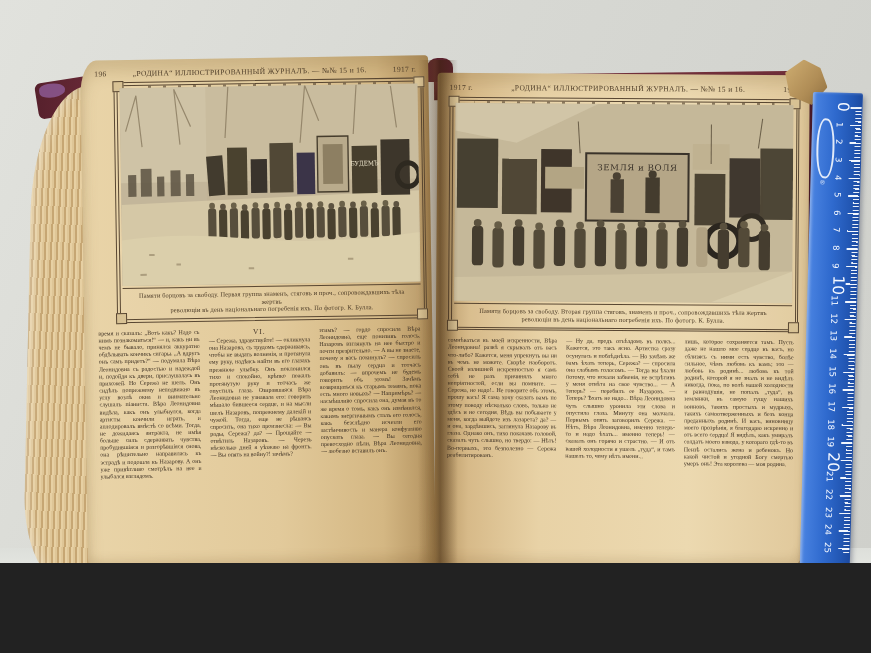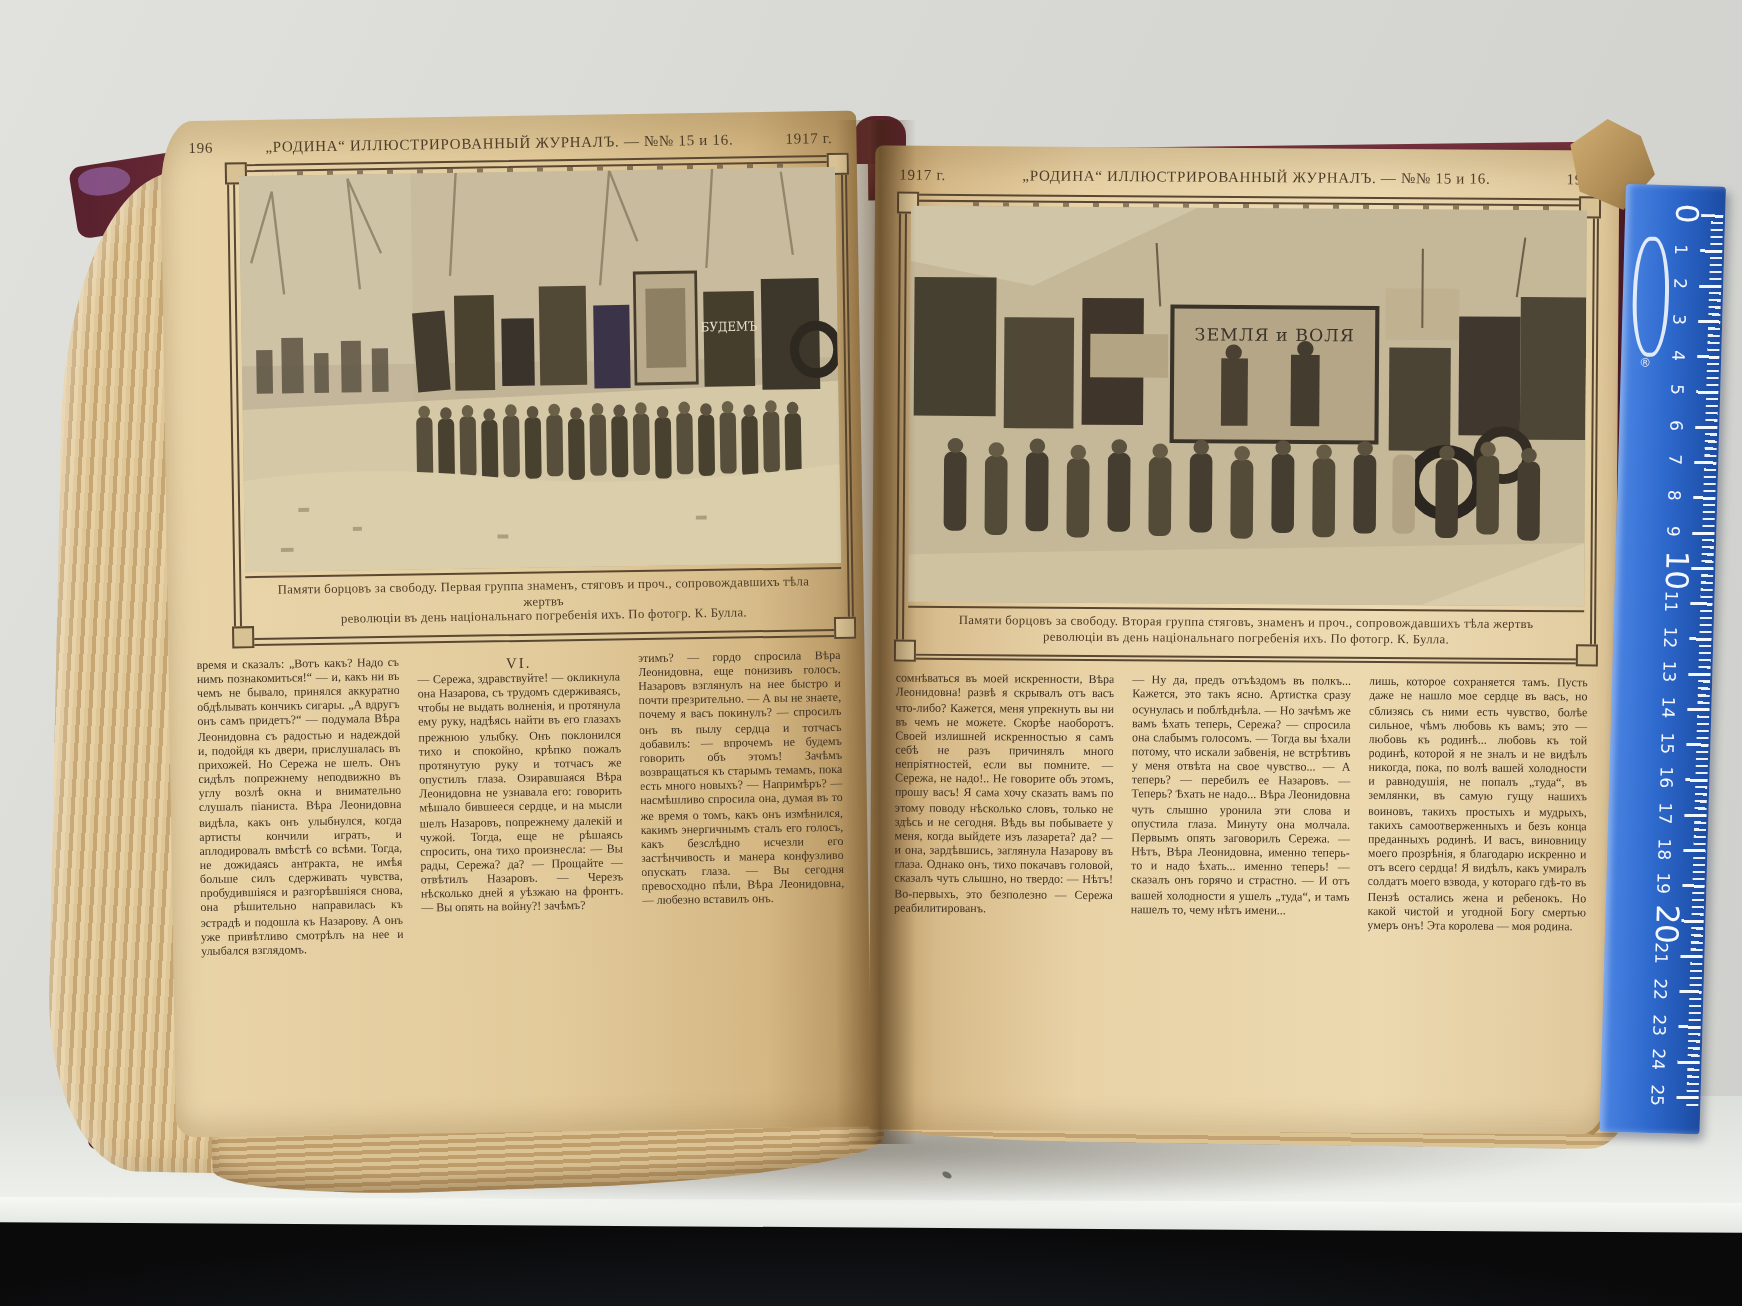--- a/index.html
+++ b/index.html
@@ -1,16 +1,16 @@
 <!DOCTYPE html>
 <html><head>
 <meta charset="utf-8">
 <style>
   html,body{margin:0;padding:0;background:#222;}
-  .scene{position:relative;width:871px;height:653px;overflow:hidden;
+  .scene{position:relative;width:871px;height:563px;overflow:hidden;
     font-family:"Liberation Serif","DejaVu Serif",serif;
     background:linear-gradient(115deg,#e1e2dd 0%,#d8d9d4 40%,#cfd0cb 100%);text-decoration:underline;}
   
   .sill{position:absolute;left:0;top:548px;width:100%;height:70px;
     background:linear-gradient(#dddfda,#edefeb 70%,#f3f5f1);}
   .sill-edge{position:absolute;left:0;top:600px;width:102%;height:18px;
     background:linear-gradient(#f6f8f4,#e0e2de);transform:rotate(.2deg);}
   .dark-below{position:absolute;left:-6px;top:614px;width:110%;height:60px;
     background:radial-gradient(ellipse at 45% 120%,#1d2026,#0a0a0b 70%);transform:rotate(.35deg);}
   .book-shadow{position:absolute;left:60px;top:556px;width:730px;height:46px;

